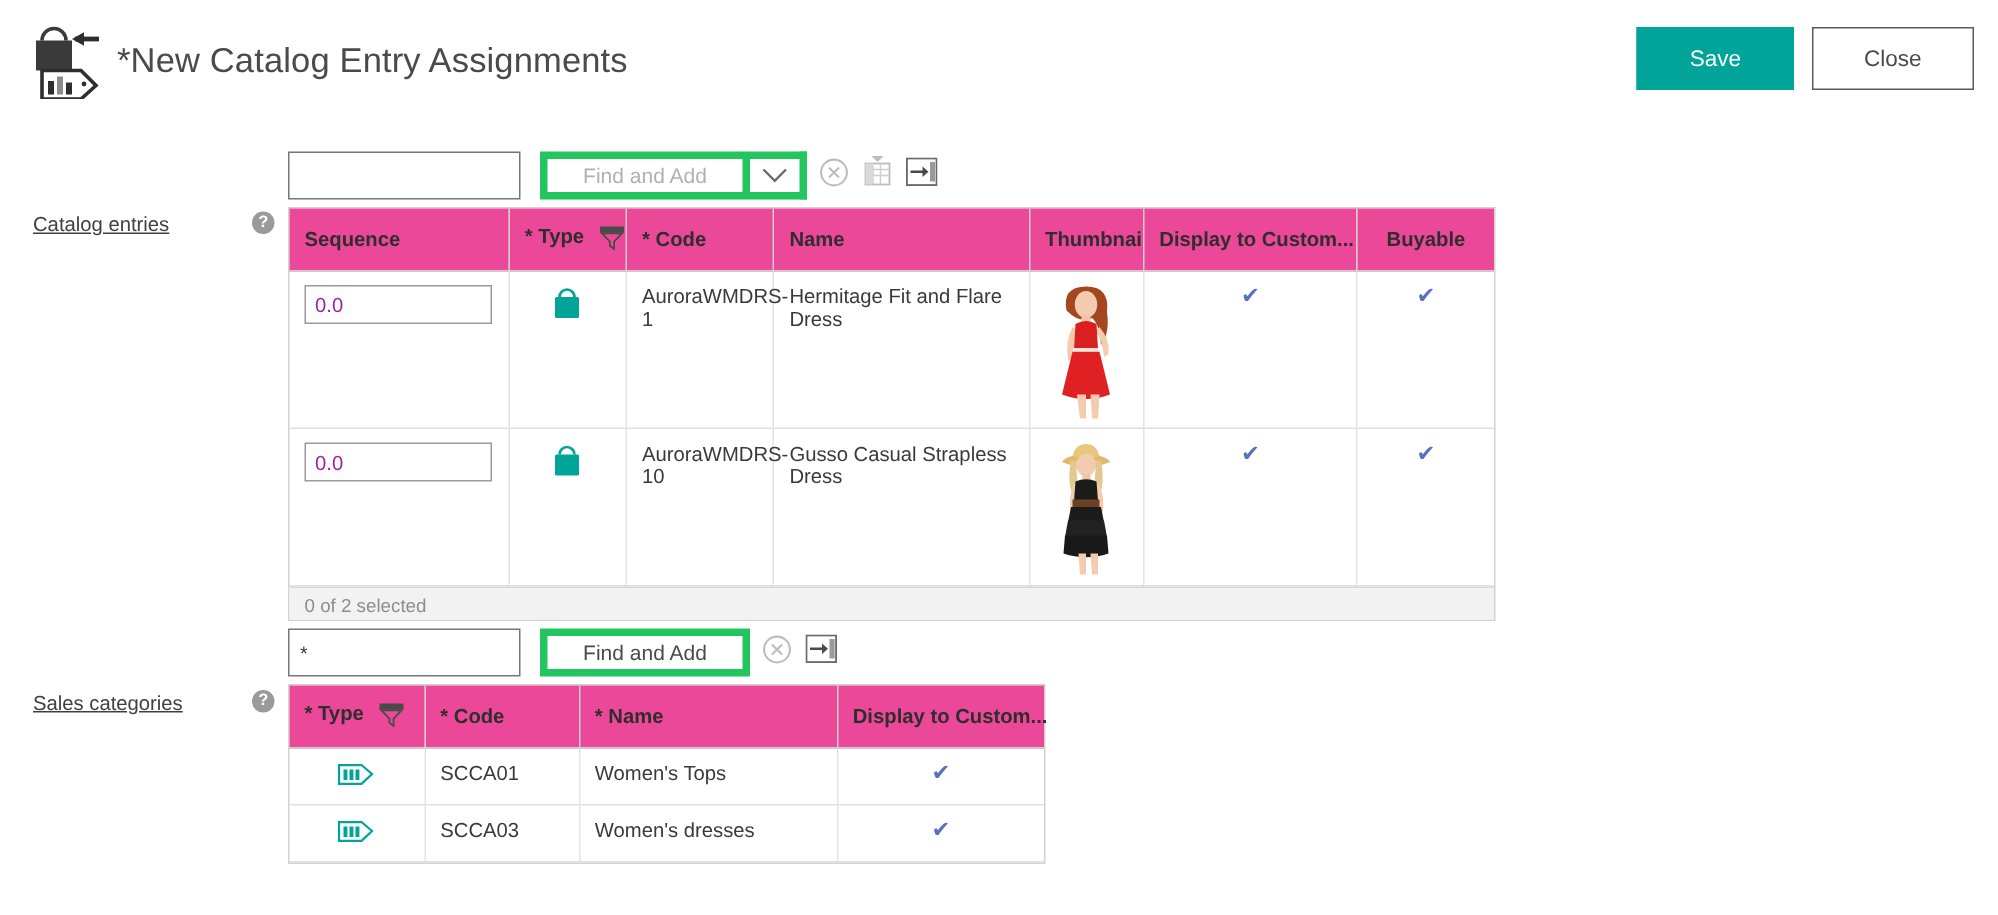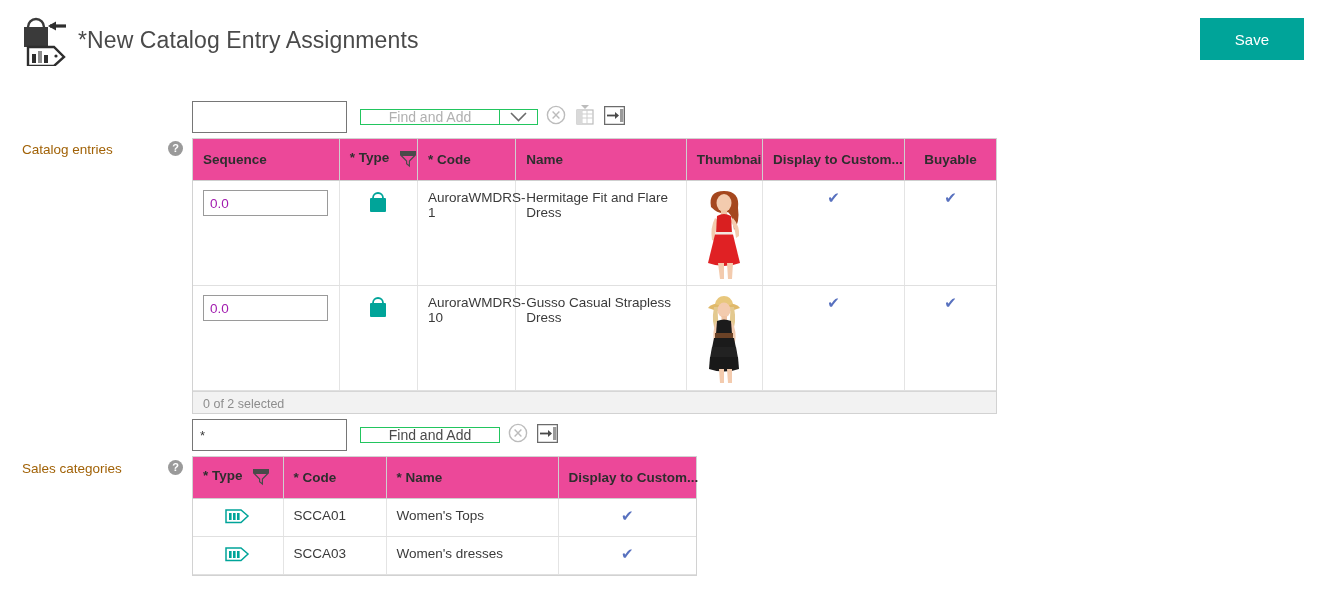--- a/index.html
+++ b/index.html
@@ -25,37 +25,37 @@
   .btn {
     height: 42px; min-width: 98px; padding: 0 34px;
     font-size: 15px; line-height: 42px; text-align: center;
     cursor: pointer; user-select: none;
   }
   .btn-save { background: #00a499; color: #ffffff; border: 1px solid #00a499; margin-right: 12px; }
   .btn-close { background: #ffffff; color: #4a4a4a; border: 1px solid #58595b; }
 
   
   .sec-label {
-    position: absolute; font-size: 13.5px; color: #a16207; white-space: nowrap;
+    position: absolute; font-size: 13.5px; color: #404040; white-space: nowrap; text-decoration: underline;
   }
   .help-icon {
     position: absolute; width: 15px; height: 15px; border-radius: 50%;
     background: #9a9a9a; color: #ffffff; font-size: 11px; font-weight: bold;
     text-align: center; line-height: 15px; cursor: pointer; font-family: "Liberation Sans", sans-serif;
   }
 
   
   .toolbar { position: absolute; display: flex; align-items: center; }
   .tb-input {
     width: 155px; height: 32px; border: 1px solid #767676; background: #fff;
     font-size: 13px; padding: 0 7px; color: #3a3a3a; outline: none;
     font-family: "Liberation Sans", sans-serif;
   }
   .find-add {
-    height: 16px; border: 1px solid #22c55e; background: #fff; cursor: pointer;
+    height: 32px; border: 5px solid #22c55e; background: #fff; cursor: pointer;
     display: flex; align-items: center; justify-content: center;
     font-size: 14px; padding: 0 14px;
   }
   .find-add.disabled { color: #b0b0b0; }
   .find-add.enabled { color: #4a4a4a; }
   .fa-split { border-left: none; width: 38px; padding: 0; }
   .icon-btn {
     width: 22px; height: 22px; margin-left: 7px; cursor: pointer;
     display: inline-flex; align-items: center; justify-content: center;
   }
@@ -113,20 +113,21 @@
           <rect x="20" y="37" width="4" height="12" fill="#8c8c8c"></rect>
           <rect x="26" y="41" width="4" height="8" fill="#2e2e2e"></rect>
           <circle cx="38" cy="42" r="1.6" fill="#2e2e2e"></circle>
         </svg>
       </span>
       <span class="page-title">*New Catalog Entry Assignments</span>
     </div>
 
     <div class="header-buttons">
       <div class="btn btn-save">Save</div>
+      <div class="btn btn-close">Close</div>
     </div>
   </div>
 
   <div class="sec-label" style="left:22px; top:142px;">Catalog entries</div>
   <div class="help-icon" style="left:168px; top:141px;">?</div>
 
   <div class="toolbar" style="left:192px; top:101px;">
     <input class="tb-input" type="text" value="" style="">
     <div style="display:flex; margin-left:13px;">
       <div class="find-add disabled" style="width:140px;">Find and Add</div>

